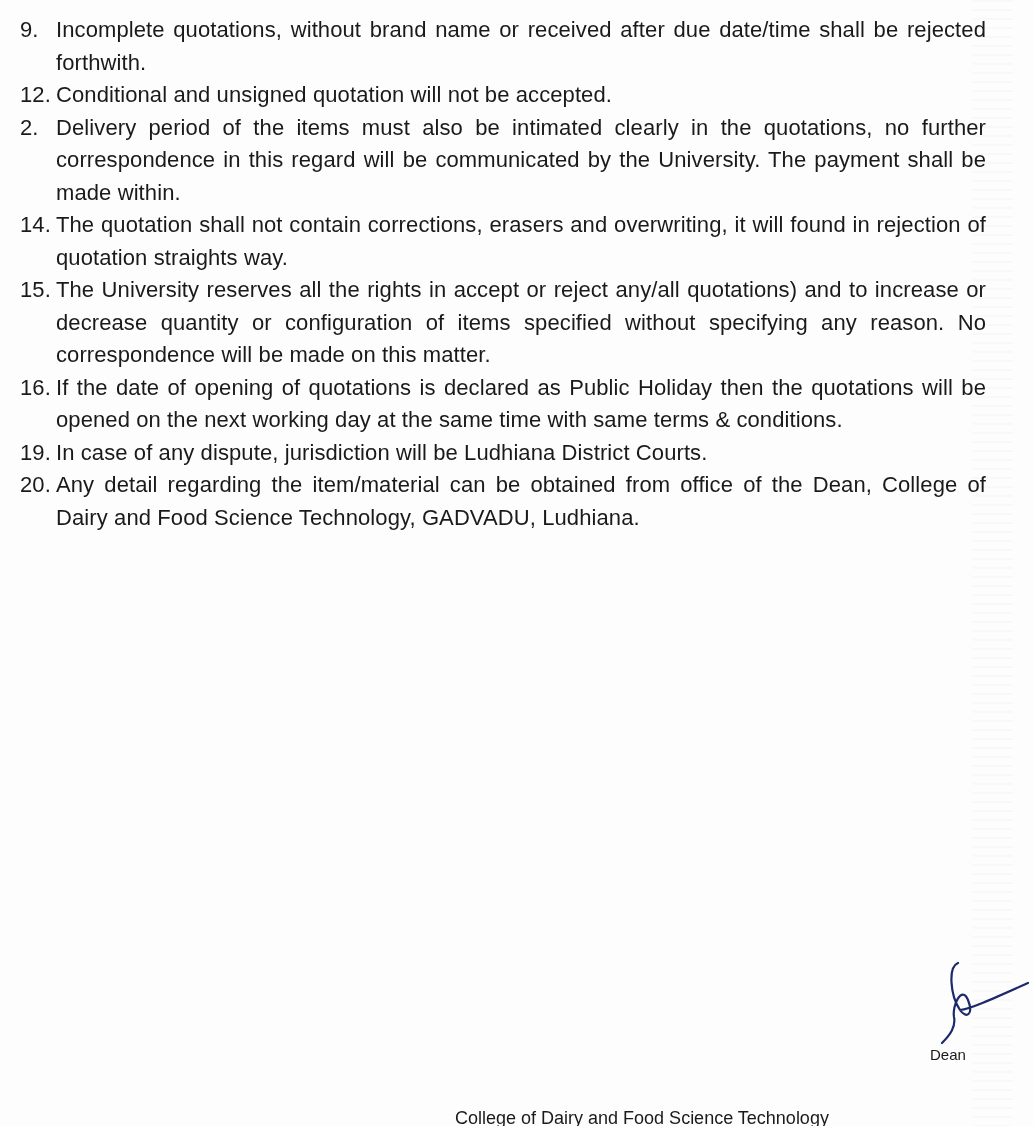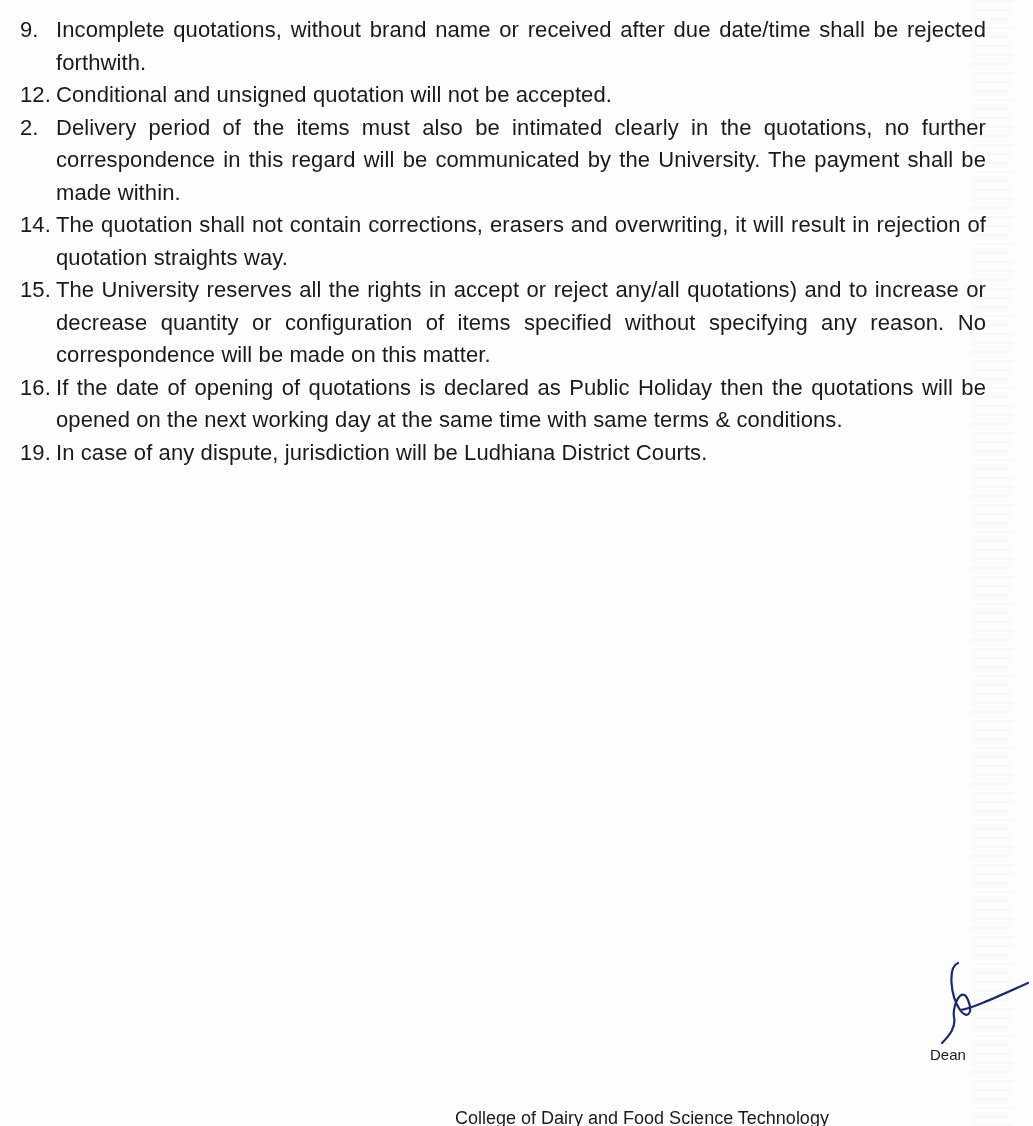--- a/index.html
+++ b/index.html
@@ -92,34 +92,38 @@
     <li>
         <span class="num">12.</span>
         <span class="text">Conditional and unsigned quotation will not be accepted.</span>
       </li>
     <li>
         <span class="num">2.</span>
         <span class="text">Delivery period of the items must also be intimated clearly in the quotations, no further correspondence in this regard will be communicated by the University. The payment shall be made within.</span>
       </li>
     <li>
         <span class="num">14.</span>
-        <span class="text">The quotation shall not contain corrections, erasers and overwriting, it will result in rejection of quotation straights way.</span>
+        <span class="text">The quotation shall not contain corrections, erasers and overwriting, it will found in rejection of quotation straights way.</span>
       </li>
     <li>
         <span class="num">15.</span>
         <span class="text">The University reserves all the rights in accept or reject any/all quotations) and to increase or decrease quantity or configuration of items specified without specifying any reason. No correspondence will be made on this matter.</span>
       </li>
     <li>
         <span class="num">16.</span>
         <span class="text">If the date of opening of quotations is declared as Public Holiday then the quotations will be opened on the next working day at the same time with same terms &amp; conditions.</span>
       </li>
     <li>
         <span class="num">19.</span>
         <span class="text">In case of any dispute, jurisdiction will be Ludhiana District Courts.</span>
       </li>
+    <li>
+        <span class="num">20.</span>
+        <span class="text">Any detail regarding the item/material can be obtained from office of the Dean, College of Dairy and Food Science Technology, GADVADU, Ludhiana.</span>
+      </li>
   </ol>
 
   <svg class="signature" viewBox="0 0 100 90">
     <path d="M28 8 C 18 12, 20 40, 30 55 C 36 64, 44 60, 38 45 C 32 30, 22 50, 24 62 C 26 72, 20 80, 12 88 M 30 55 C 40 54, 60 45, 98 28" fill="none" stroke="#1c2a6b" stroke-width="2.2" stroke-linecap="round"></path>
   </svg>
 
   <div class="dean">Dean</div>
   <div class="college">College of Dairy and Food Science Technology</div>
 </div>
 

